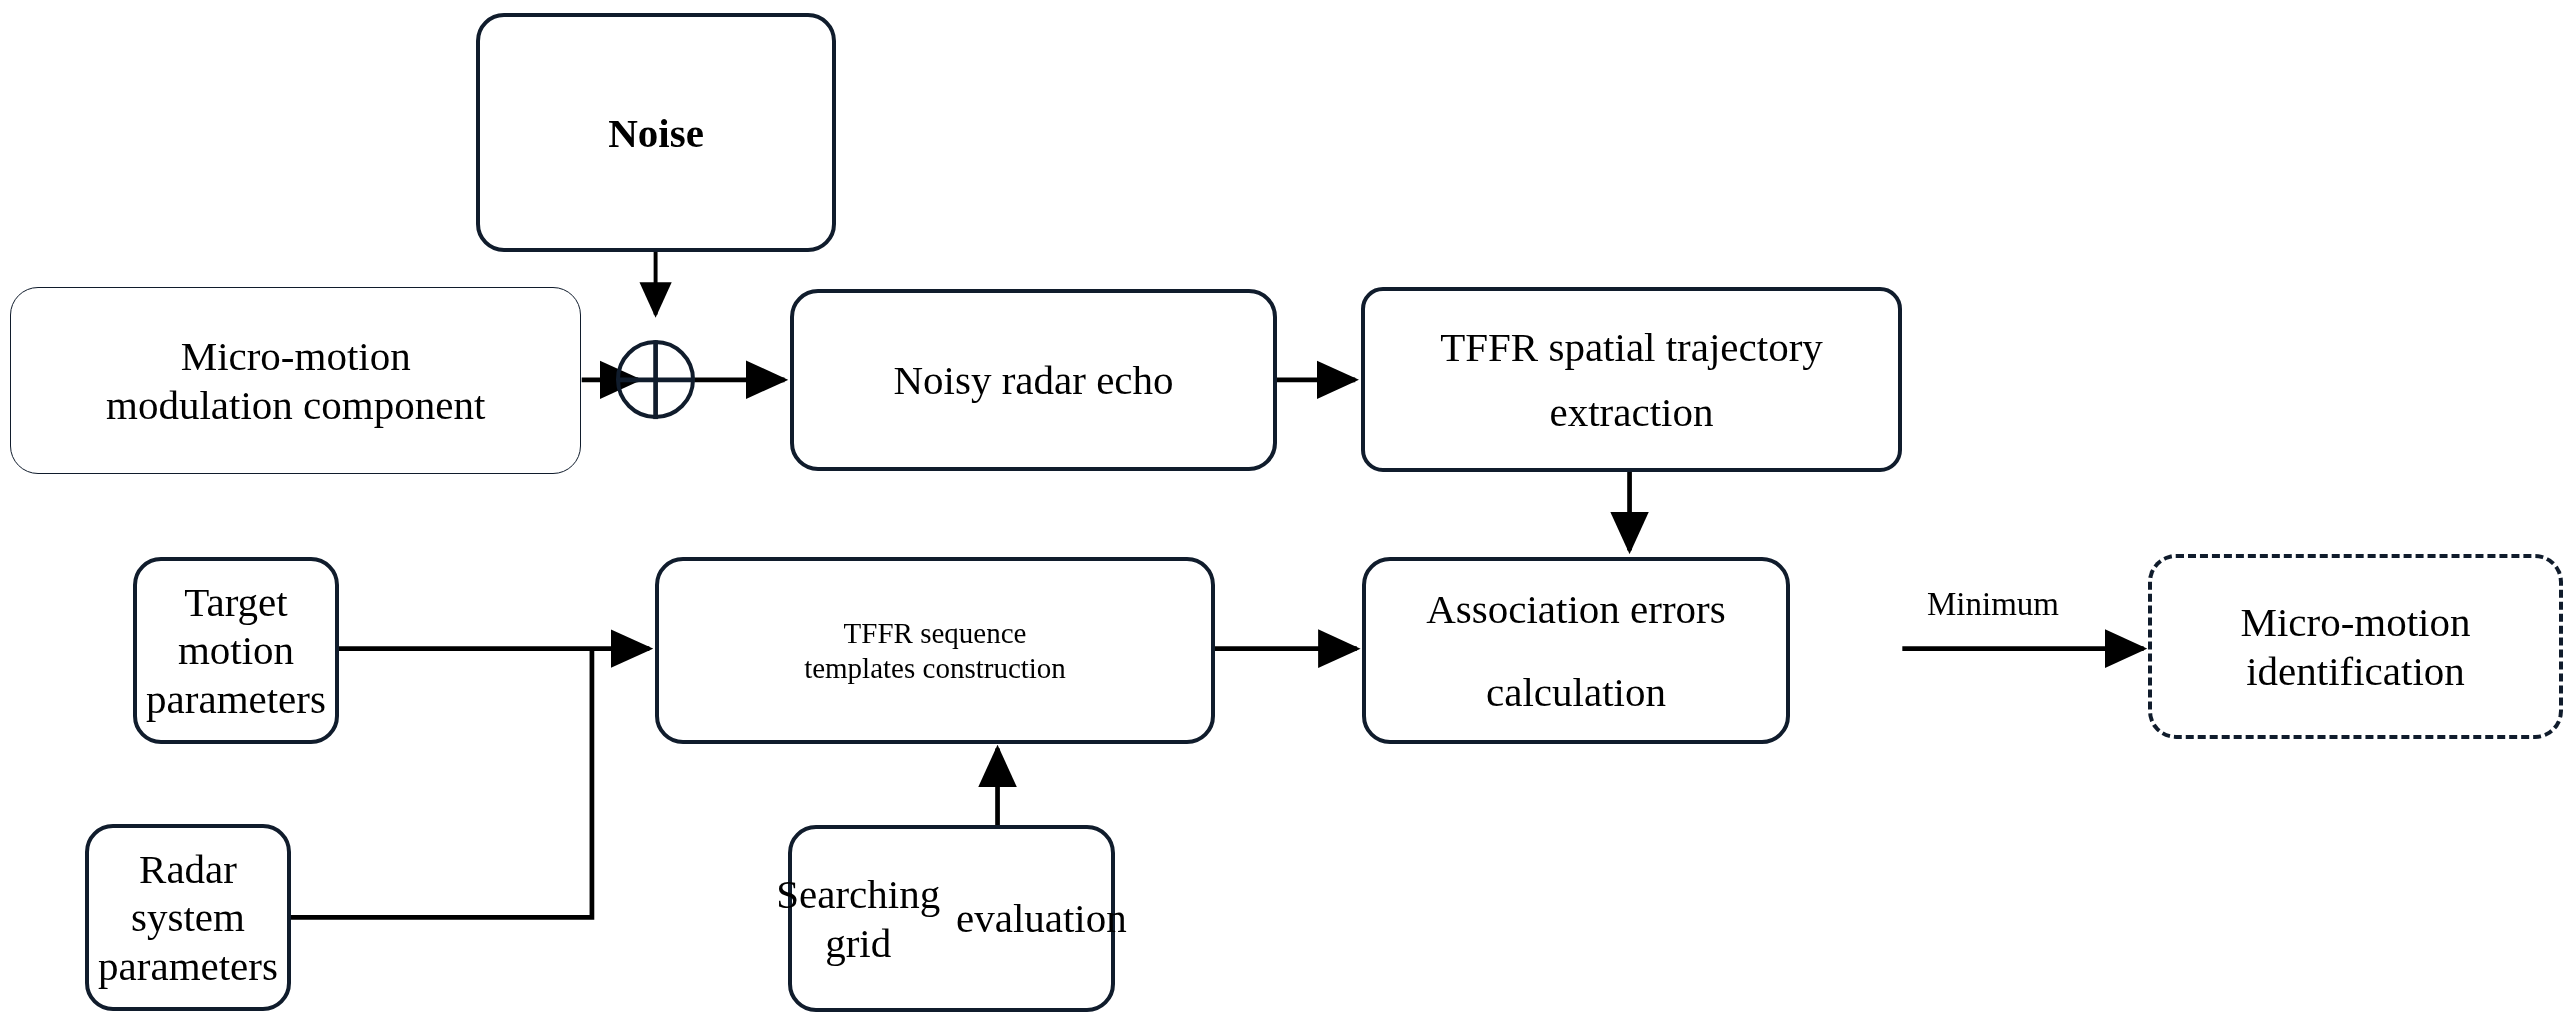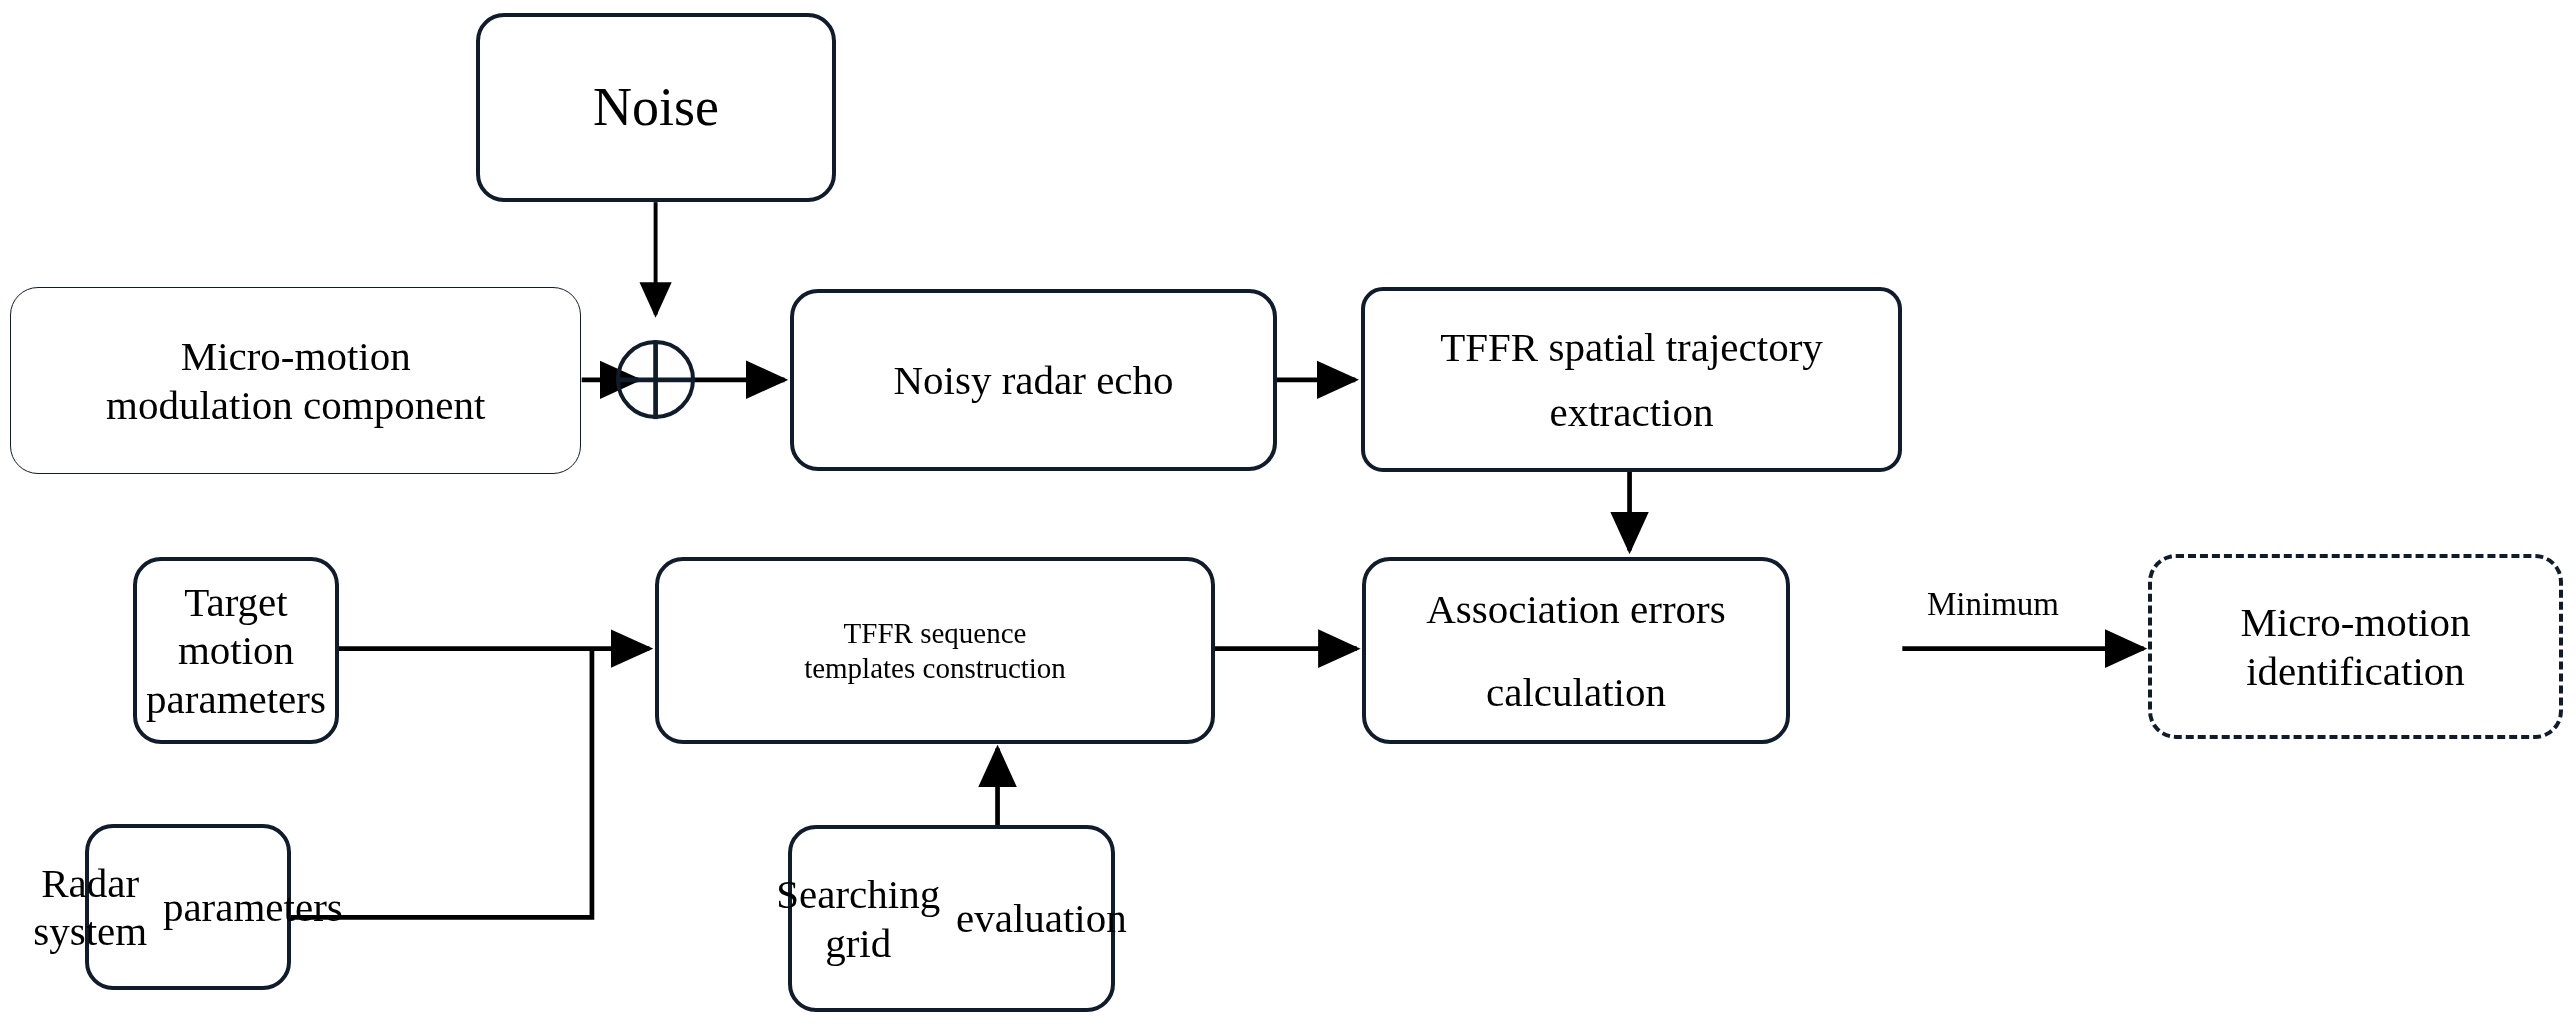--- a/index.html
+++ b/index.html
@@ -109,21 +109,21 @@
     </g>
 
     <g>
       <line x1="2420" y1="825" x2="2727" y2="825" stroke="#000000" stroke-width="6" marker-end="url(#arrowhead)"></line>
     </g>
   </svg>
 
   <div class="node node-thick" style="left:616px; top:340px; width:79px; height:79px; border-radius:50%; border-width:4.7px; background:transparent;">
   </div>
 
-  <div class="node node-thick" style="left:476px; top:13.4px; width:360px; height:189px; border-radius:28px; font-size:54px;">
+  <div class="node node-thick" style="left:476px; top:13.4px; width:360px; height:239px; border-radius:28px; font-size:41px;font-weight:bold;">
     <span>Noise</span>
   </div>
 
   <div class="node node-thin" style="left:10.2px; top:287px; width:571px; height:187px; border-radius:28px; font-size:41px; flex-direction:column;">
     <span>Micro-motion</span>
     <span>modulation component</span>
   </div>
 
   <div class="node node-thick" style="left:790px; top:289px; width:487px; height:182px; border-radius:28px; font-size:41px;">
     <span>Noisy radar echo</span>
@@ -132,21 +132,21 @@
   <div class="node node-thick" style="left:1361px; top:287px; width:541px; height:185px; border-radius:22px; font-size:41px; flex-direction:column;gap:16px;">
     <span>TFFR spatial trajectory</span>
     <span>extraction</span>
   </div>
 
   <div class="node node-thick" style="left:85px; top:557px; width:206px; height:187px; border-radius:28px; font-size:41px; flex-direction:column;margin-left:48px;">
     <span>Target motion</span>
     <span>parameters</span>
   </div>
 
-  <div class="node node-thick" style="left:85px; top:824px; width:206px; height:166px; border-radius:28px; font-size:41px; flex-direction:row;">
+  <div class="node node-thick" style="left:85px; top:824px; width:206px; height:187px; border-radius:28px; font-size:41px; flex-direction:column;">
     <span>Radar system</span>
     <span>parameters</span>
   </div>
 
   <div class="node node-thick" style="left:655px; top:557px; width:560px; height:187px; border-radius:28px; font-size:29px; flex-direction:column;">
     <span>TFFR sequence</span>
     <span>templates construction</span>
   </div>
 
   <div class="node node-thick" style="left:788px; top:825px; width:327px; height:187px; border-radius:28px; font-size:41px; flex-direction:row;">

